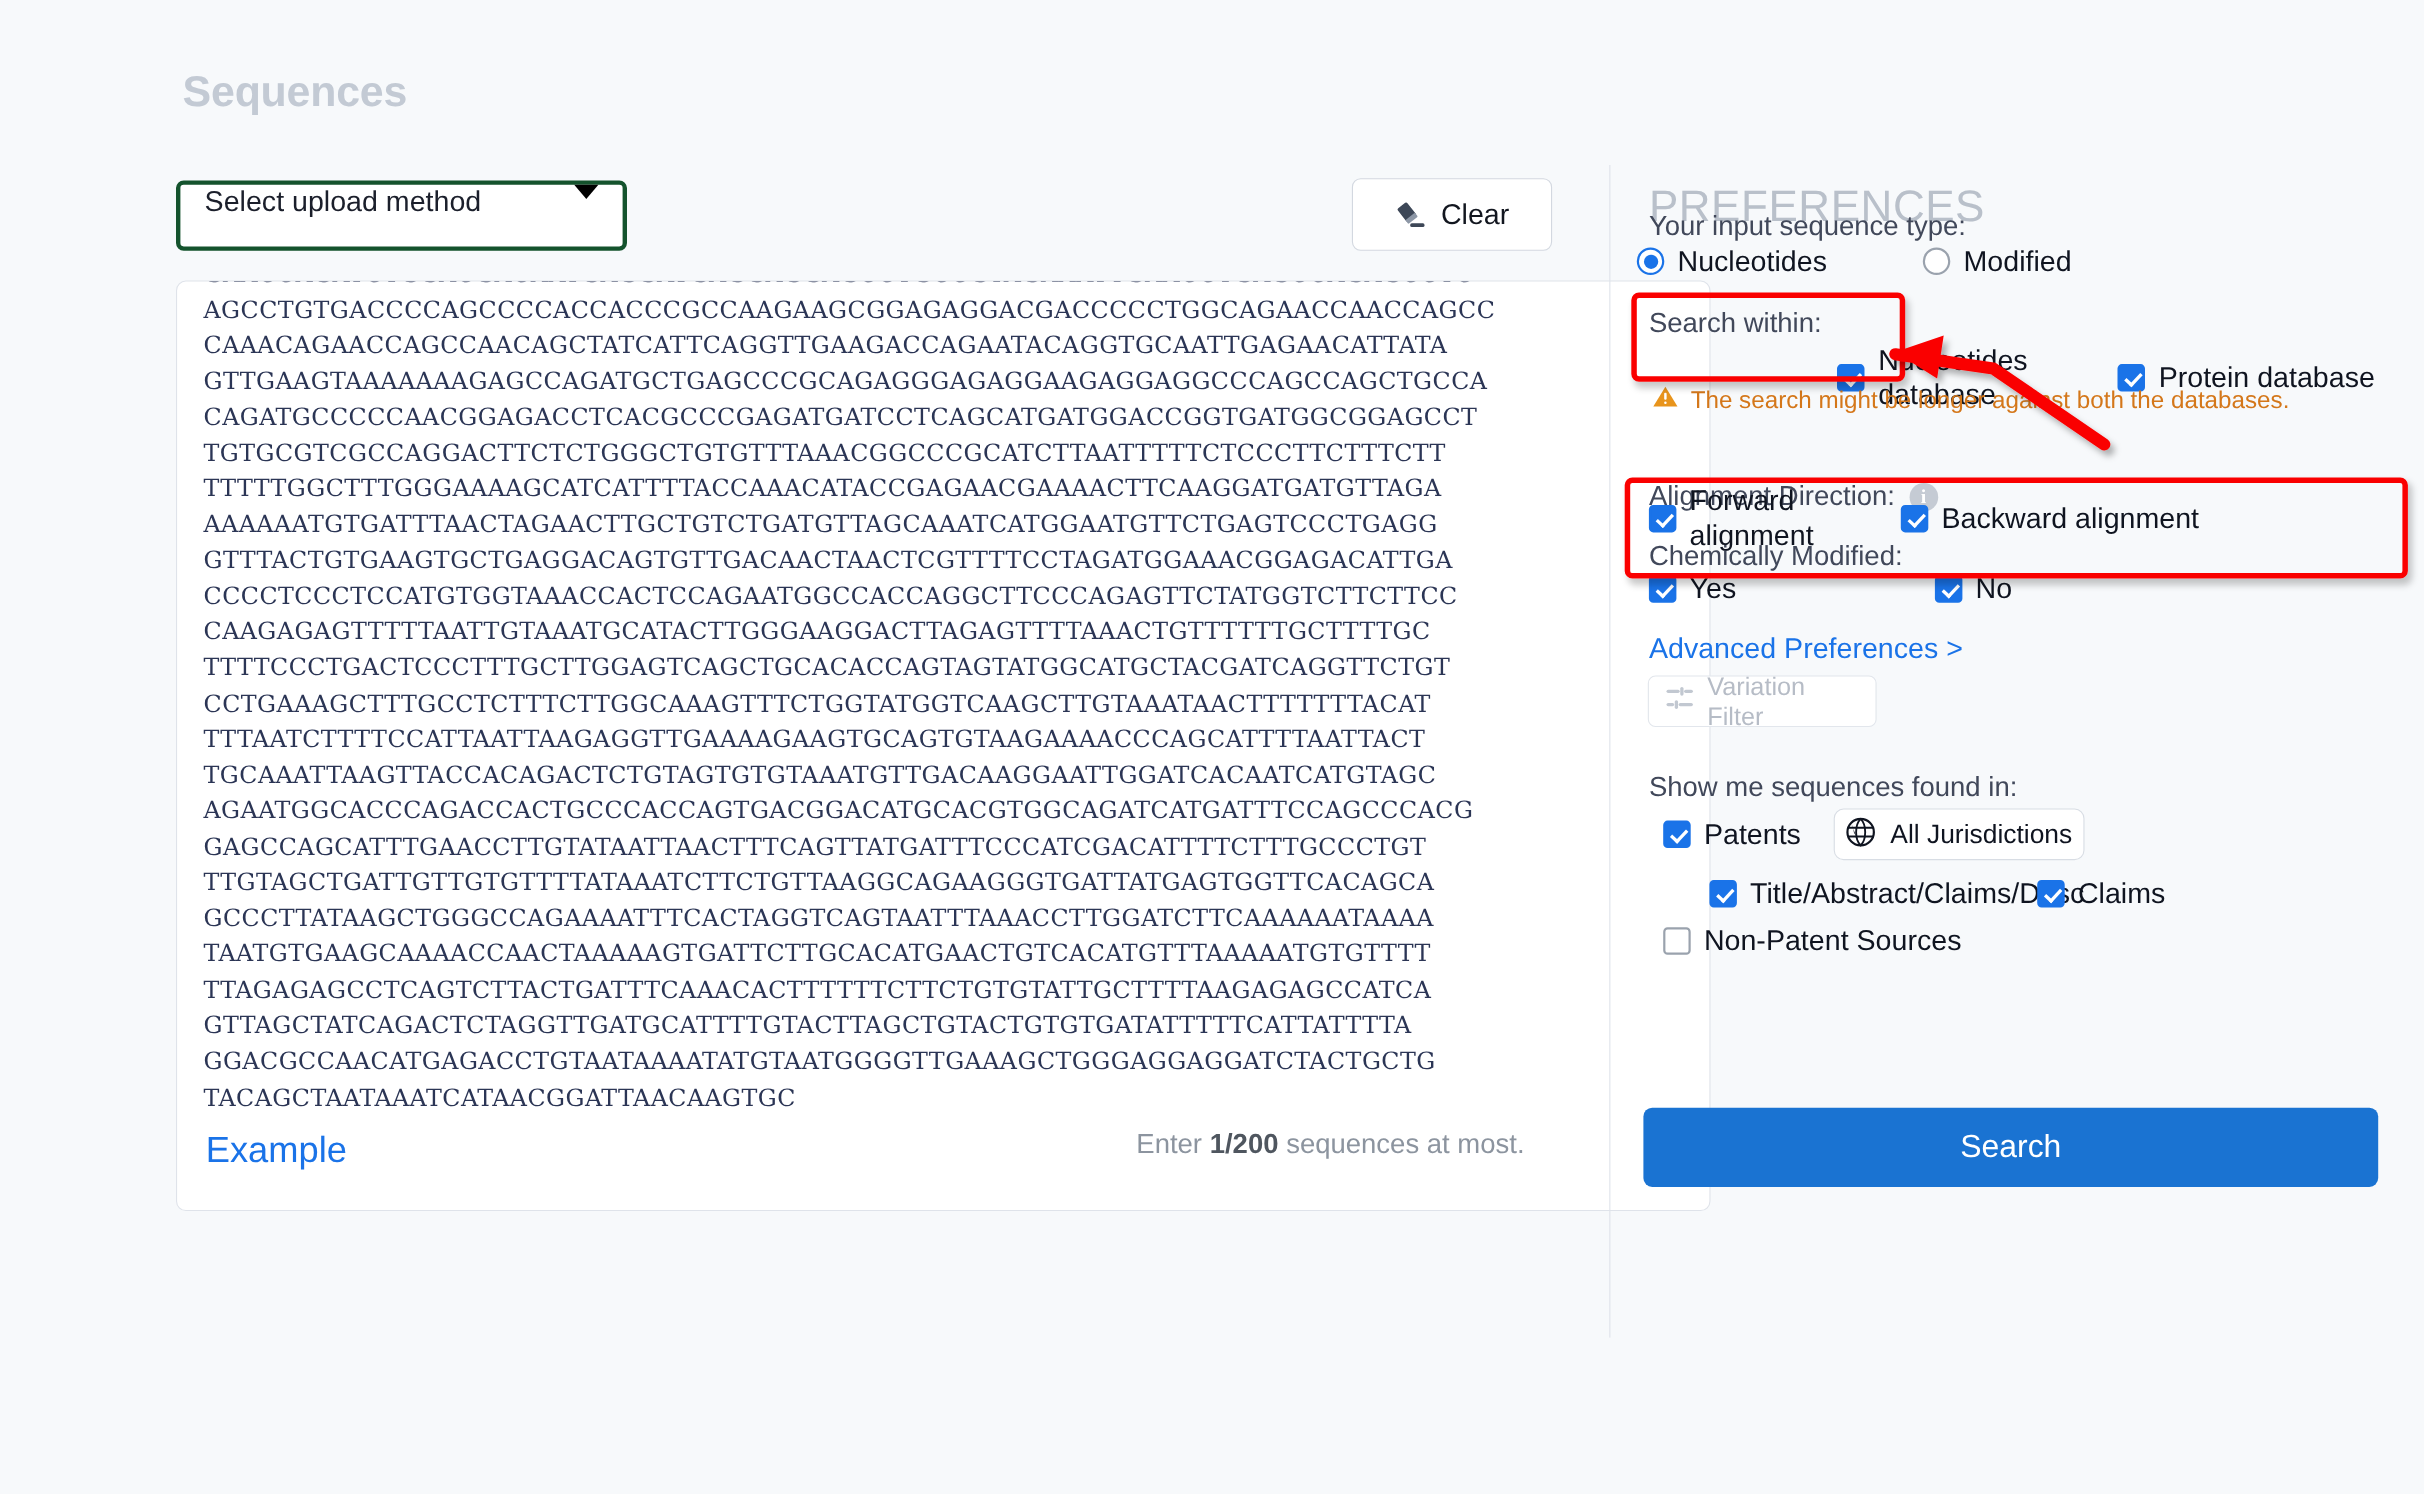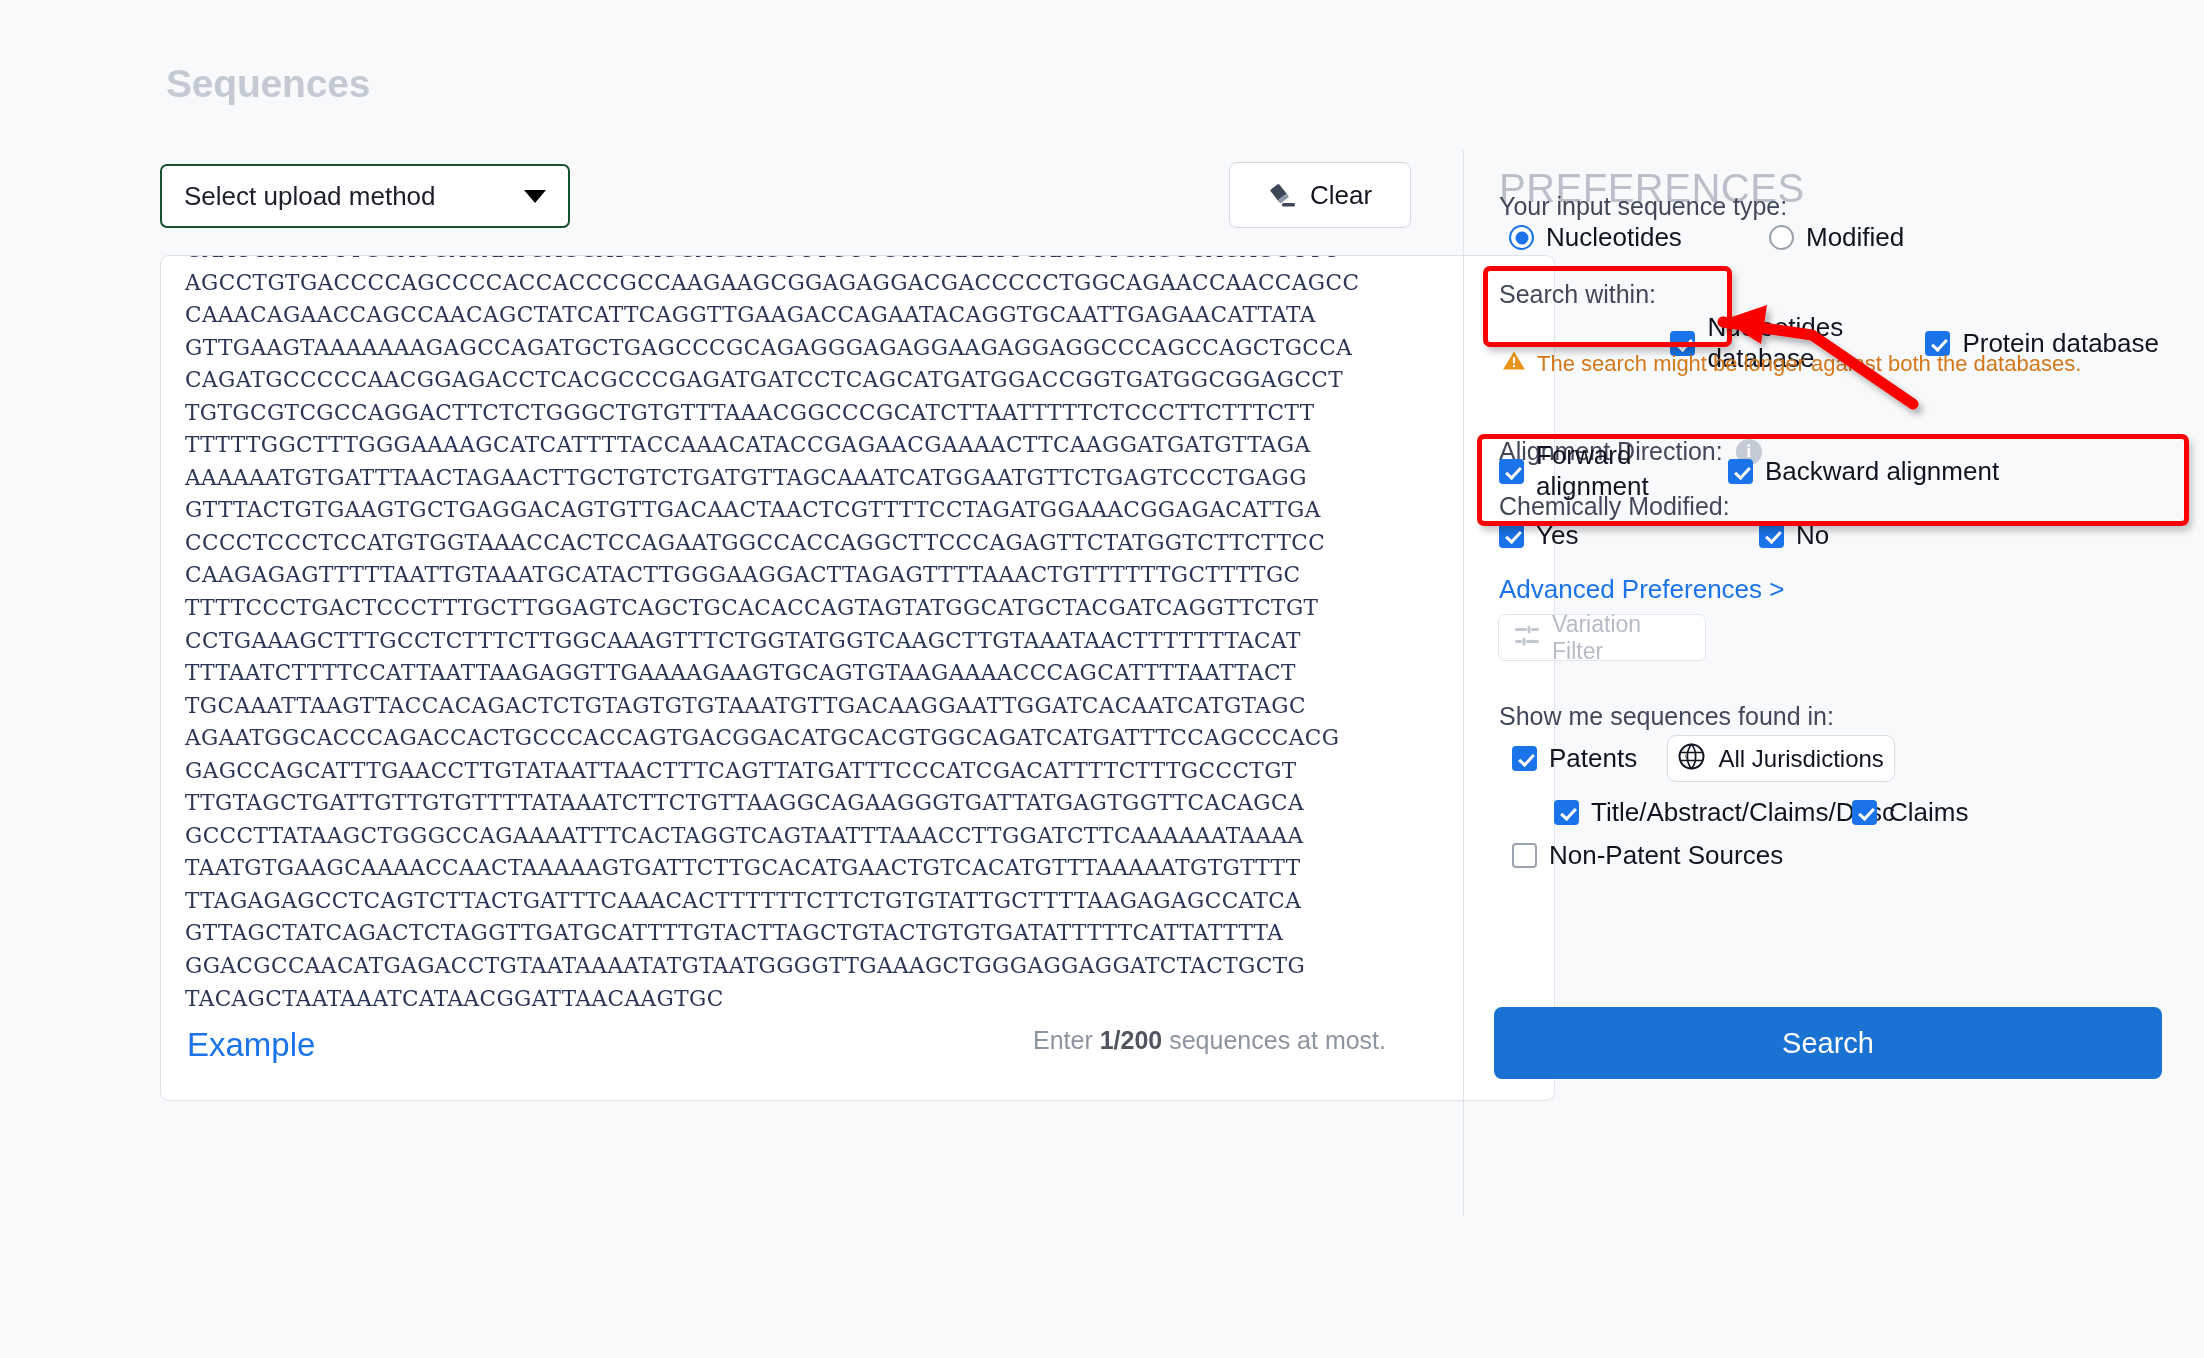--- a/index.html
+++ b/index.html
@@ -28,24 +28,23 @@
     font-size: 39px;
     font-weight: bold;
     color: #c3cad4;
     letter-spacing: -0.2px;
   }
   #upload-method-select {
     position: absolute;
     left: 160px; top: 164px;
     width: 410px; height: 64px;
     background: #ffffff;
-    border: 2px solid #14532d;
+    border: 4px solid #14532d;
     border-radius: 7px;
     display: flex;
-    align-items: center;
     padding: 0 22px;
     cursor: pointer;
   }
   #upload-method-select .sel-label {
     font-size: 26px;
     color: #1b1f2b;
     flex: 1;
   }
   .caret-down {
     width: 0; height: 0;
@@ -198,21 +197,21 @@
     position: absolute;
     left: 8px; top: 3px;
     width: 6px; height: 12px;
     border: solid #ffffff;
     border-width: 0 3px 3px 0;
     transform: rotate(43deg);
   }
 
   
   #seq-type-label { position: absolute; left: 35px; top: 192px; }
-  #seq-type-row   { position: absolute; left: 45px; top: 222px; width: 660px; align-items: center; }
+  #seq-type-row   { position: absolute; left: 24px; top: 222px; width: 660px; align-items: center; }
   #seq-type-row .opt:first-child { width: 260px; }
 
   #search-within-label { position: absolute; left: 35px; top: 280px; }
   #search-within-row { position: absolute; left: 35px; top: 312px; width: 660px; justify-content: flex-end; }
   #search-within-row .opt:first-child { width: 255px; }
   #search-within-warning {
     position: absolute;
     left: 38px; top: 350px;
     display: flex;
     align-items: center;

